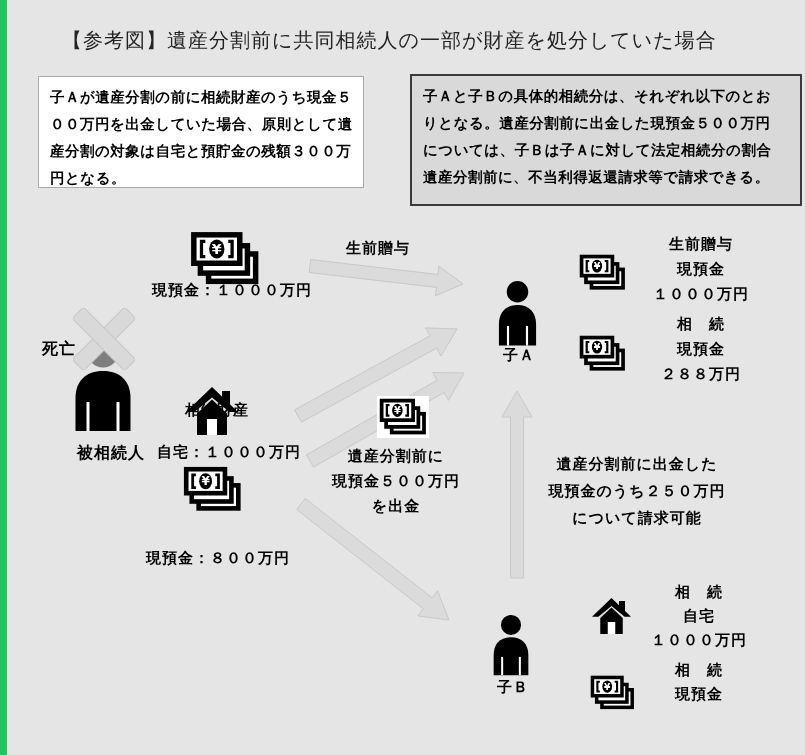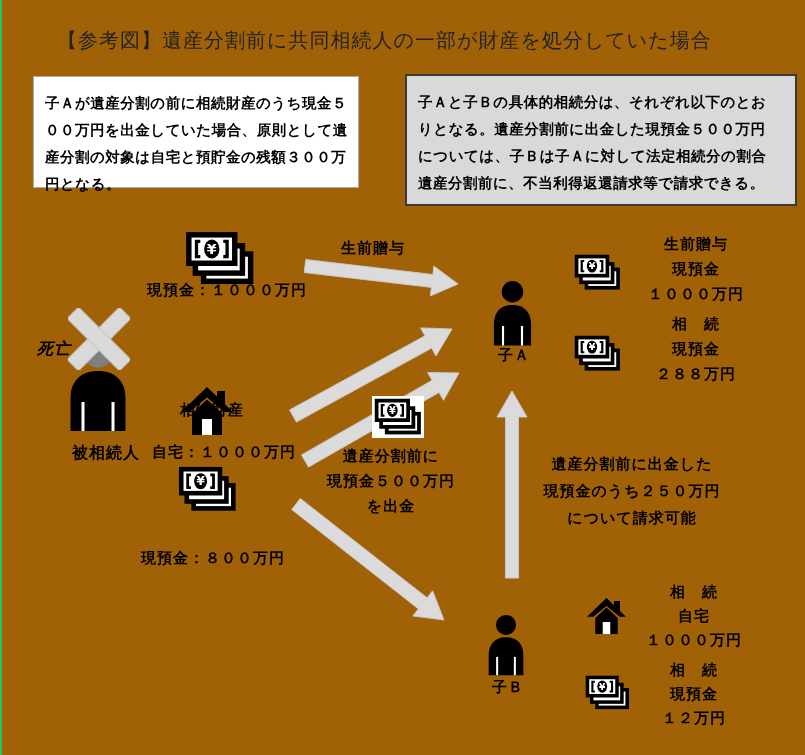--- a/index.html
+++ b/index.html
@@ -1,27 +1,27 @@
 <!DOCTYPE html>
 <html><head>
 <meta charset="utf-8">
 <style>
   html,body{margin:0;padding:0;background:#fff;}
   .canvas{
-    position:relative;width:805px;height:755px;background:#a16207;overflow:hidden;
+    position:relative;width:805px;height:755px;background:#e5e5e5;overflow:hidden;
     font-family:"Liberation Sans","DejaVu Sans",sans-serif;color:#000;
-    border-left:2px solid #22c55e;box-sizing:border-box;
+    border-left:7px solid #22c55e;box-sizing:border-box;
   }
   .title{
     position:absolute;left:55px;top:27px;font-size:20px;letter-spacing:1px;
     font-weight:500;color:#222;white-space:nowrap;
   }
   .note{
     position:absolute;box-sizing:border-box;font-weight:bold;font-size:14.5px;
-    line-height:27px;letter-spacing:0.5px;padding:13px 11px;
+    line-height:27px;letter-spacing:0.5px;padding:7px 11px;
   }
   .note-left{left:31px;top:76px;width:326px;height:112px;background:#fff;border:1px solid #ababab;}
   .note-right{left:403px;top:74px;width:392px;height:132px;background:#d9d9d9;border:2px solid #3a3a3a;}
   .note .ln{white-space:nowrap;}
   .lbl{position:absolute;font-weight:bold;font-size:15px;letter-spacing:1px;white-space:nowrap;}
   .lbl-lg{font-size:16px;}
   .tblock{position:absolute;font-weight:bold;font-size:15px;letter-spacing:1px;text-align:center;}
   .tblock .ln{white-space:nowrap;}
   .icon{position:absolute;line-height:0;}
   .icon svg{width:100%;height:auto;display:block;}
@@ -50,21 +50,21 @@
     <div class="ln">産分割の対象は自宅と預貯金の残額３００万</div>
     <div class="ln">円となる。</div>
   </div>
   <div class="note note-right z1">
     <div class="ln">子Ａと子Ｂの具体的相続分は、それぞれ以下のとお</div>
     <div class="ln">りとなる。遺産分割前に出金した現預金５００万円</div>
     <div class="ln">については、子Ｂは子Ａに対して法定相続分の割合</div>
     <div class="ln">遺産分割前に、不当利得返還請求等で請求できる。</div>
   </div>
 
-  <div class="lbl lbl-lg z2" style="left:35px;top:339px;font-style:italic;">死亡</div>
+  <div class="lbl lbl-lg z2" style="left:35px;top:339px;">死亡</div>
   <div class="icon z1" style="left:62px;top:334px;width:68px;">
       <svg viewBox="0 0 68 98" xmlns="http://www.w3.org/2000/svg">
         <circle cx="34" cy="17.5" r="16" fill="#7f7f7f"></circle>
         <path d="M34 37 C17 37 6.5 47 6.5 64 V97 H61.5 V64 C61.5 47 51 37 34 37 Z" fill="#000"></path>
         <rect x="17.5" y="68" width="3" height="29" fill="#fff"></rect>
         <rect x="47.5" y="68" width="3" height="29" fill="#fff"></rect>
       </svg>
     </div>
   <div class="icon z2" style="left:66px;top:308px;width:62px;">
       <svg viewBox="0 0 62 62" xmlns="http://www.w3.org/2000/svg">
@@ -217,16 +217,15 @@
         <rect x="6" y="6" width="37" height="21" fill="#fff"></rect>
         <ellipse cx="24.5" cy="16.5" rx="7" ry="8.7" fill="#000"></ellipse>
         <text x="24.5" y="21" font-size="13" font-weight="bold" fill="#fff" text-anchor="middle" font-family="DejaVu Sans, sans-serif">¥</text>
         <path d="M14 9.5 H10.5 V23.5 H14" fill="none" stroke="#000" stroke-width="3"></path>
         <path d="M35 9.5 H38.5 V23.5 H35" fill="none" stroke="#000" stroke-width="3"></path>
       </svg>
     </div>
   <div class="tblock z2" style="left:638px;top:658px;width:108px;line-height:24px;">
     <div class="ln">相　続</div>
     <div class="ln">現預金</div>
-    <div class="ln">１２万円</div>
   </div>
 
 </div>
 
 </body></html>

